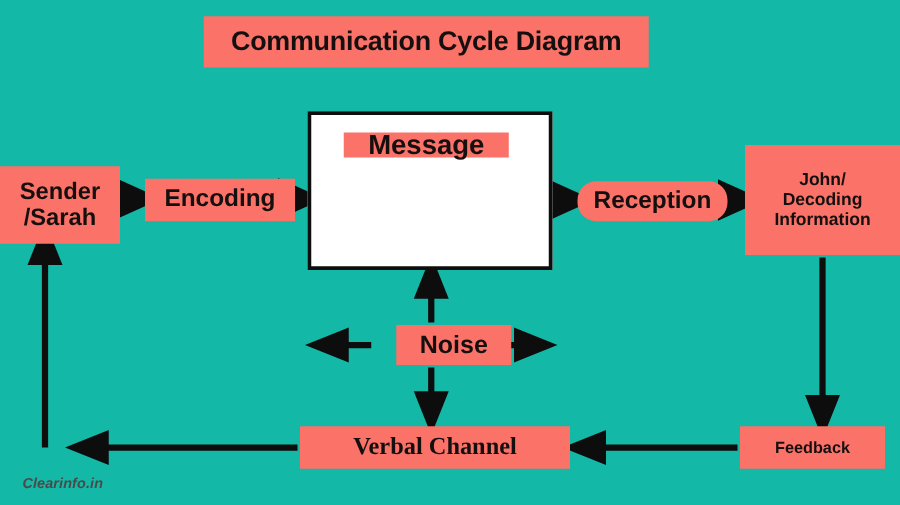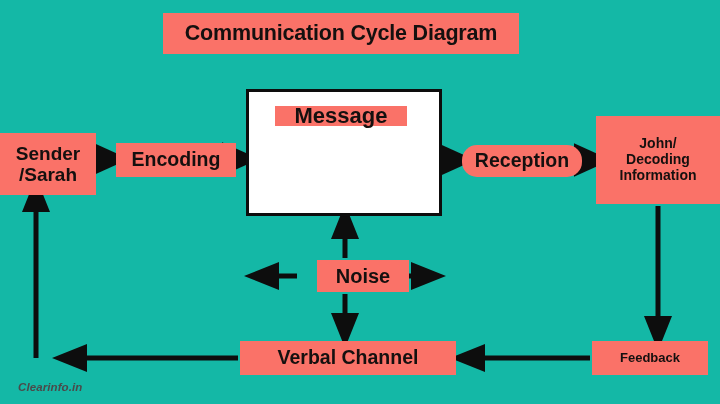--- a/index.html
+++ b/index.html
@@ -102,20 +102,21 @@
     height: 32px;
     font-size: 20px;
     margin-left: 29px;
   }
   #verbal {
     left: 240px;
     top: 341px;
     width: 216px;
     height: 34px;
     font-size: 19.5px;
+    font-family: Liberation Serif, serif;
   }
   #feedback {
     left: 592px;
     top: 341px;
     width: 116px;
     height: 34px;
     font-size: 13px;
   }
   #watermark {
     position: absolute;

